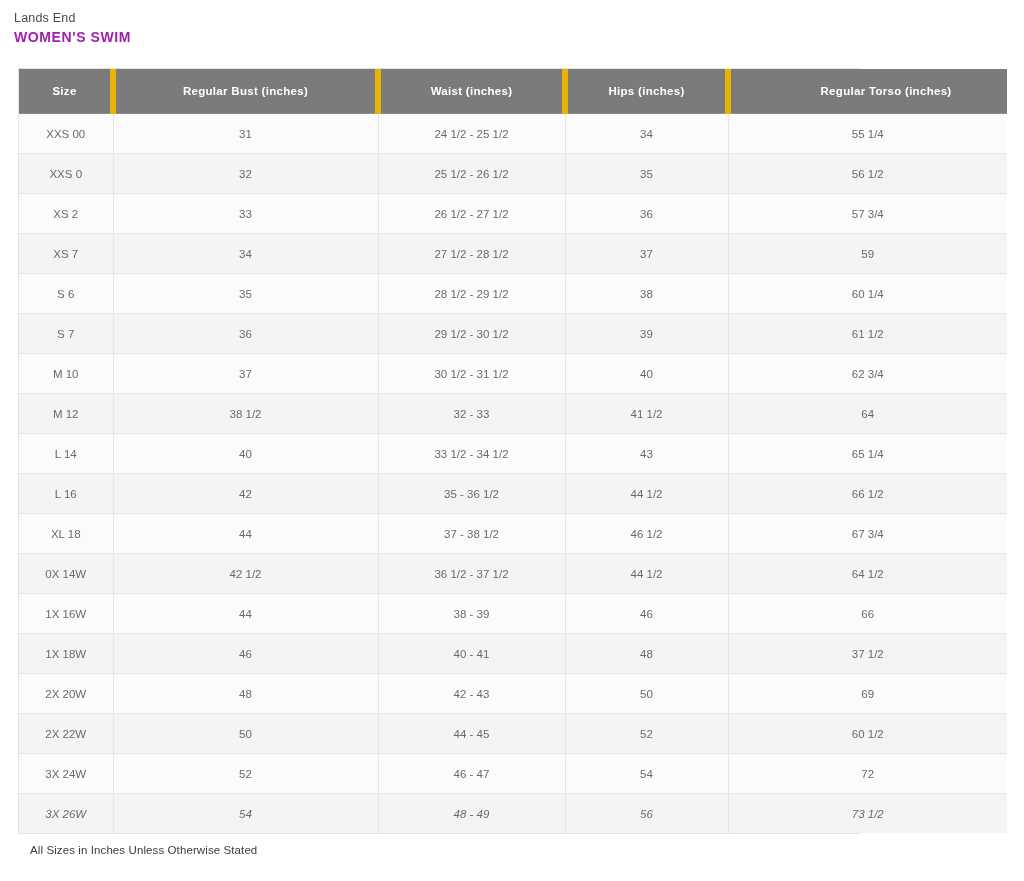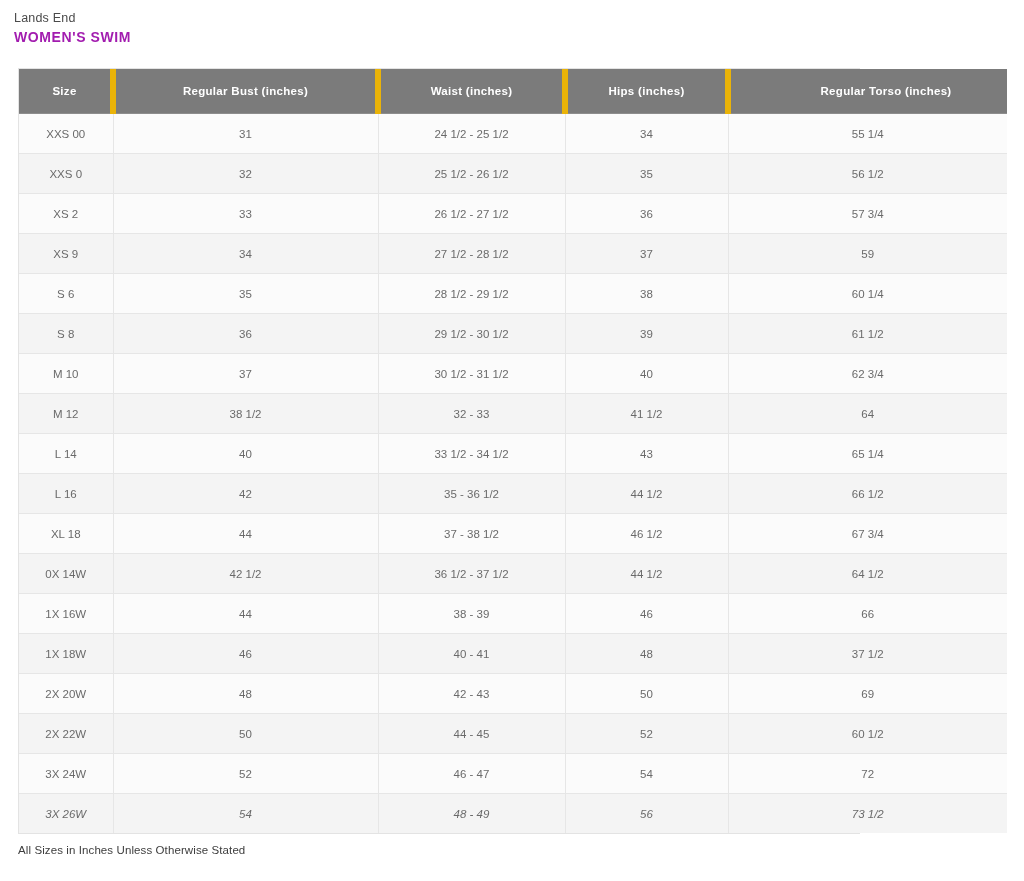--- a/index.html
+++ b/index.html
@@ -80,21 +80,21 @@
   table.size-chart tbody tr:last-child td {
     border-bottom: none;
     font-style: italic;
   }
   col.c-size { width: 94px; }
   col.c-bust { width: 265px; }
   col.c-waist { width: 187px; }
   col.c-hips  { width: 163px; }
   col.c-torso { width: 279px; }
   .footnote {
-    margin: 10px 0 0 18px;
+    margin: 10px 0 0 30px;
     font-size: 11.5px;
     color: #3d3d3d;
     letter-spacing: 0.1px;
   }
 </style>
 </head>
 <body>
 
 <div class="page">
 
@@ -137,35 +137,35 @@
             <td>56 1/2</td>
           </tr>
           <tr>
             <td>XS 2</td>
             <td>33</td>
             <td>26 1/2 - 27 1/2</td>
             <td>36</td>
             <td>57 3/4</td>
           </tr>
           <tr>
-            <td>XS 9</td>
+            <td>XS 7</td>
             <td>34</td>
             <td>27 1/2 - 28 1/2</td>
             <td>37</td>
             <td>59</td>
           </tr>
           <tr>
             <td>S 6</td>
             <td>35</td>
             <td>28 1/2 - 29 1/2</td>
             <td>38</td>
             <td>60 1/4</td>
           </tr>
           <tr>
-            <td>S 8</td>
+            <td>S 7</td>
             <td>36</td>
             <td>29 1/2 - 30 1/2</td>
             <td>39</td>
             <td>61 1/2</td>
           </tr>
           <tr>
             <td>M 10</td>
             <td>37</td>
             <td>30 1/2 - 31 1/2</td>
             <td>40</td>

